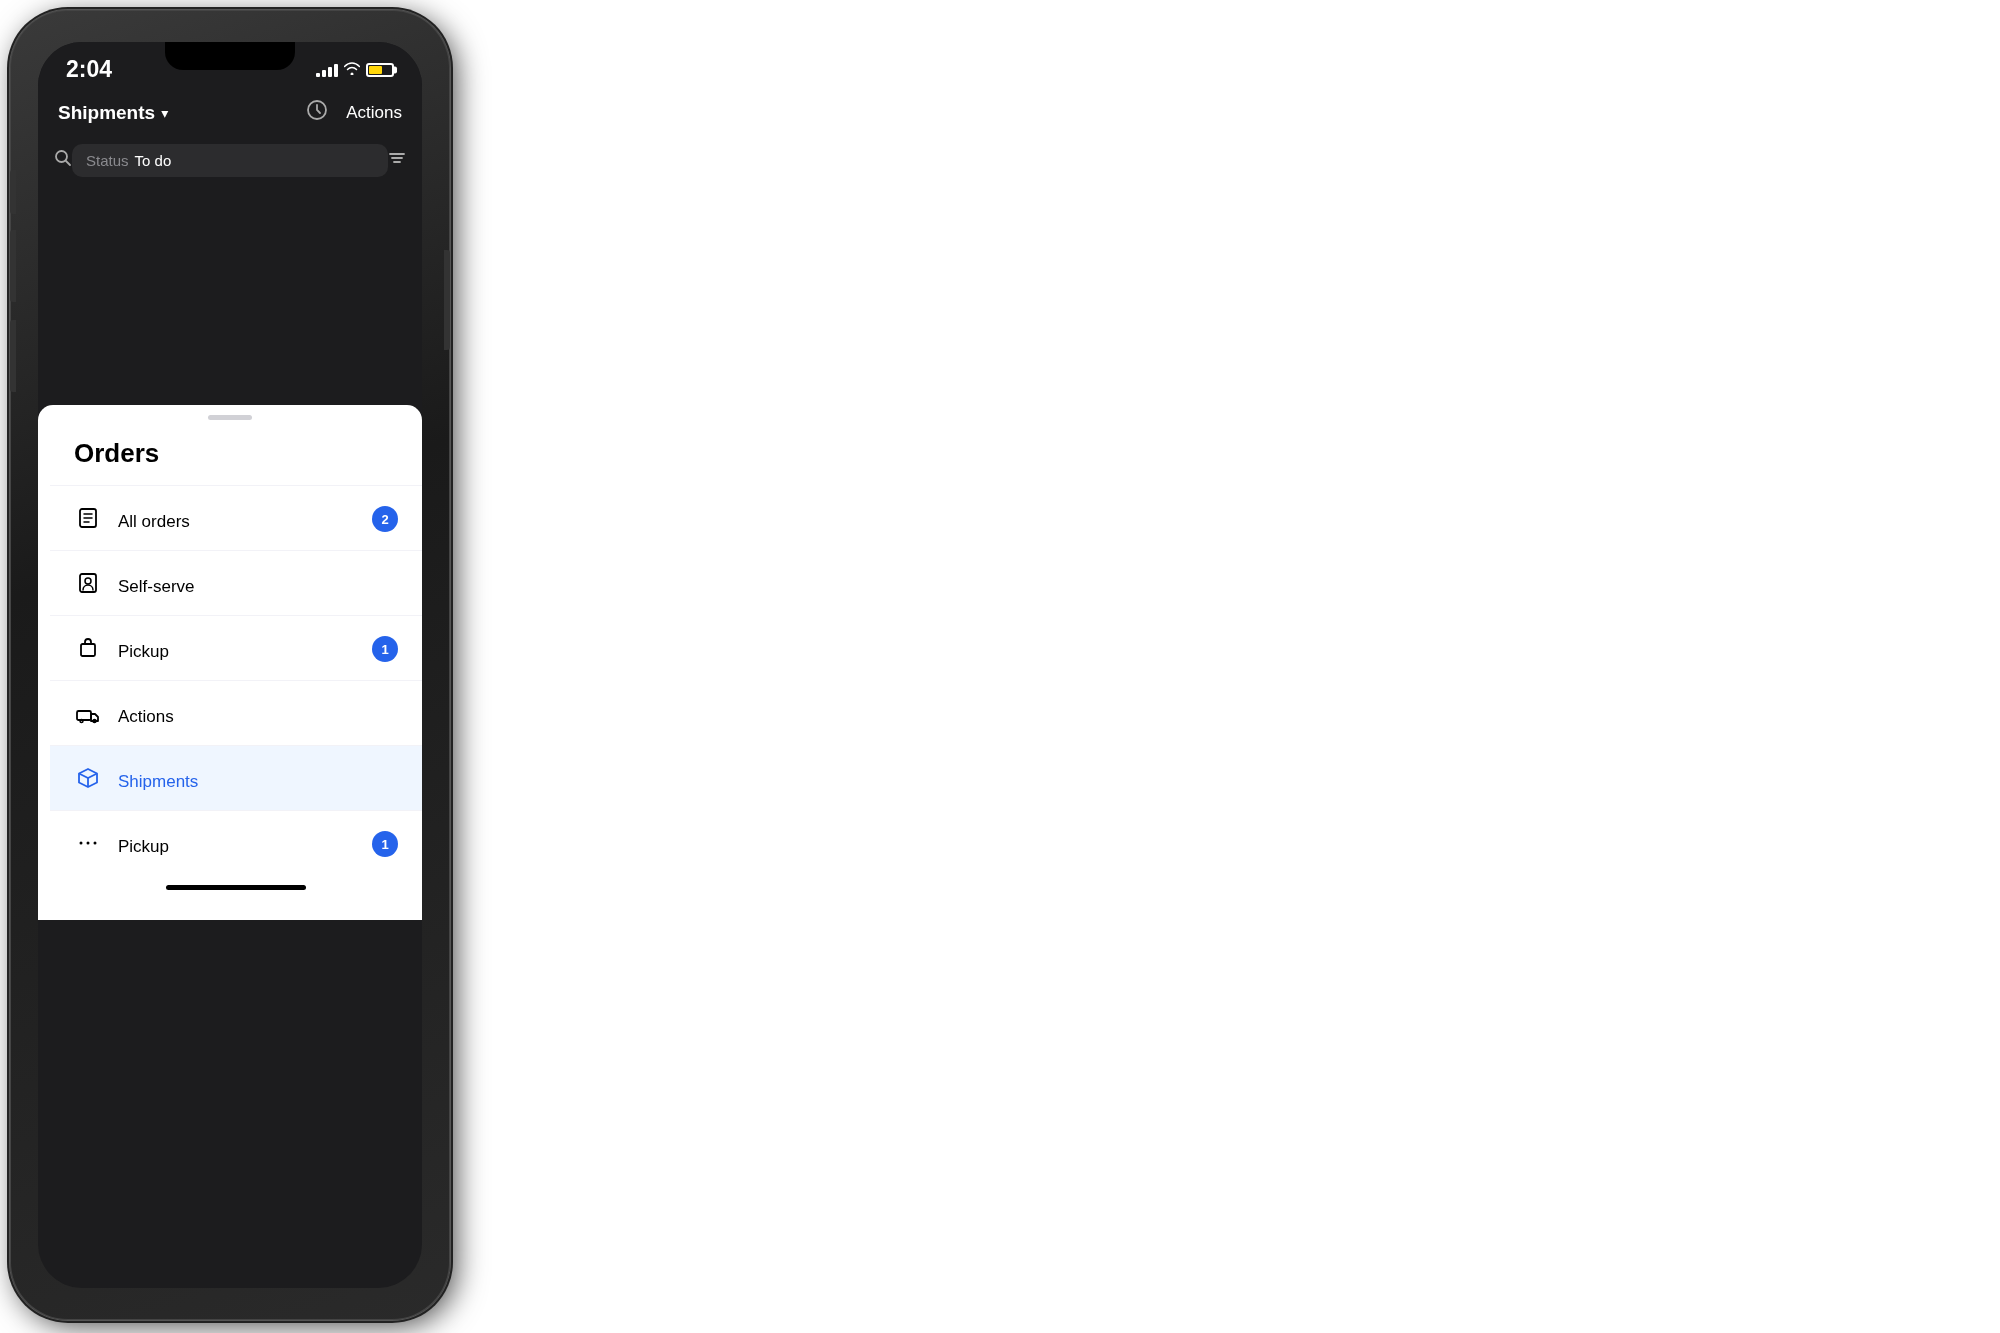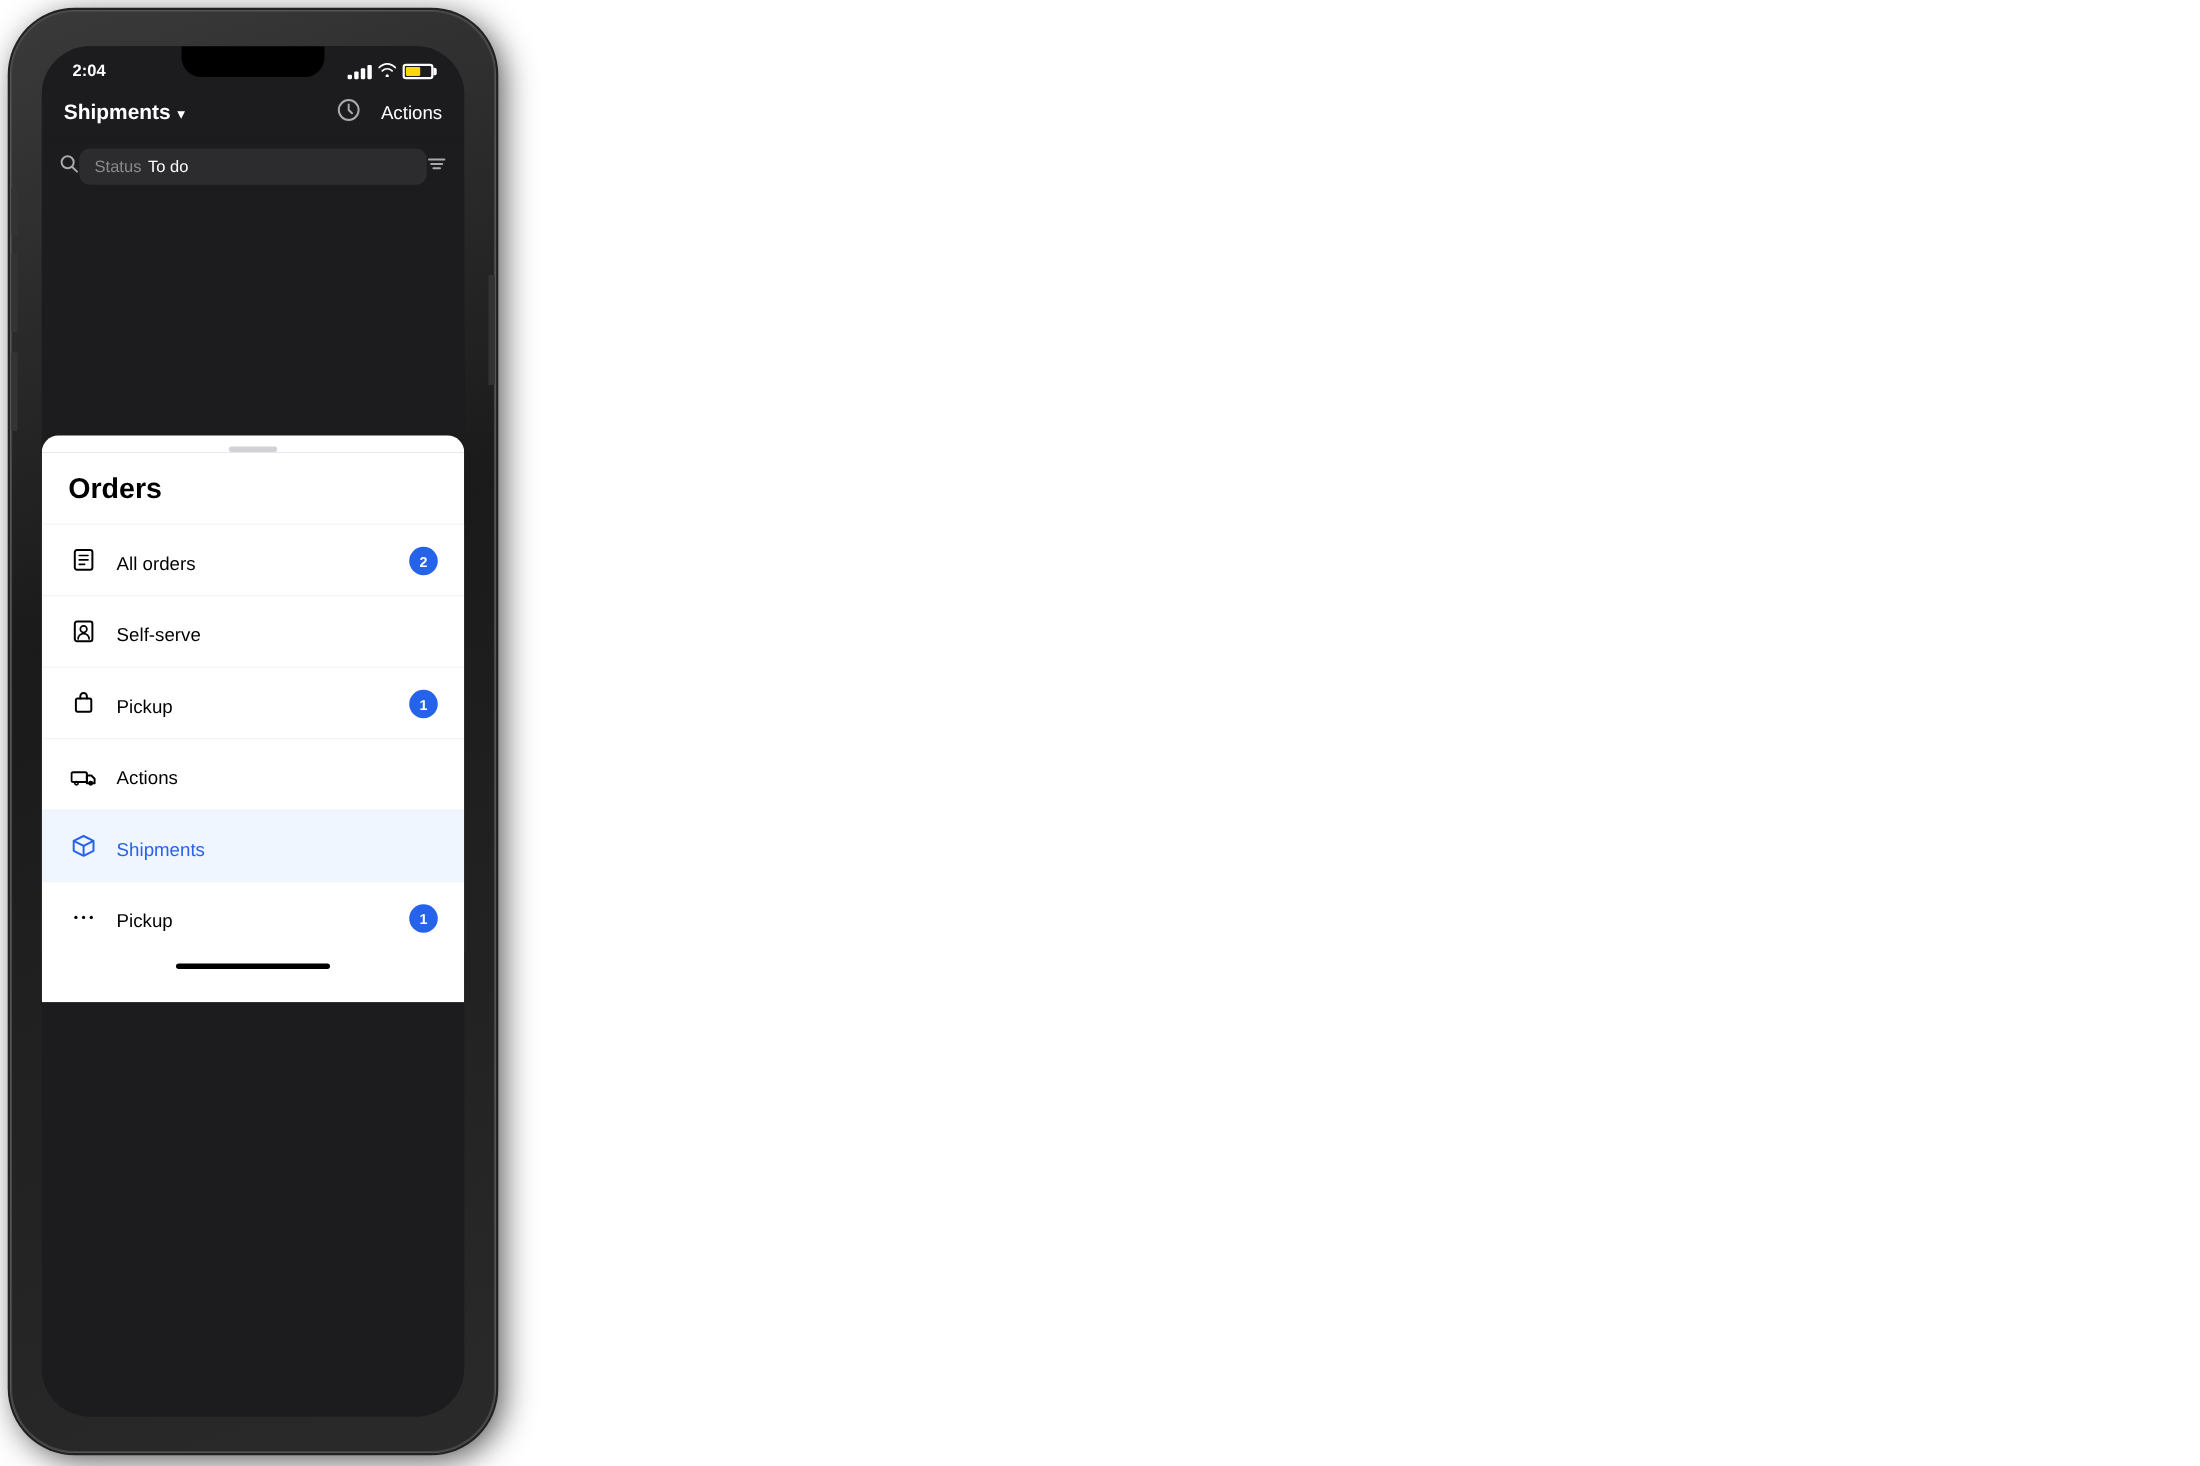--- a/index.html
+++ b/index.html
@@ -96,21 +96,21 @@
     .status-bar {
       display: flex;
       align-items: center;
       justify-content: space-between;
       padding: 14px 28px 8px 28px;
       background: #1c1c1e;
     }
 
     .status-time {
       color: #ffffff;
-      font-size: 15px;
+      font-size: 23px;
       font-weight: 600;
     }
 
     .status-icons {
       display: flex;
       align-items: center;
       gap: 6px;
     }
 
     .signal-bars {
@@ -271,21 +271,21 @@
       width: 44px;
       height: 5px;
       background: #d1d1d6;
       border-radius: 3px;
       margin: 0 auto 0 auto;
     }
 
     
     .bottom-sheet {
       background: #ffffff;
-      padding: 0 0 30px 0;
+      padding: 0 0 30px 12px;
     }
 
     .sheet-title {
       font-size: 26px;
       font-weight: 700;
       color: #000000;
       padding: 18px 24px 16px 24px;
     }
 
     

